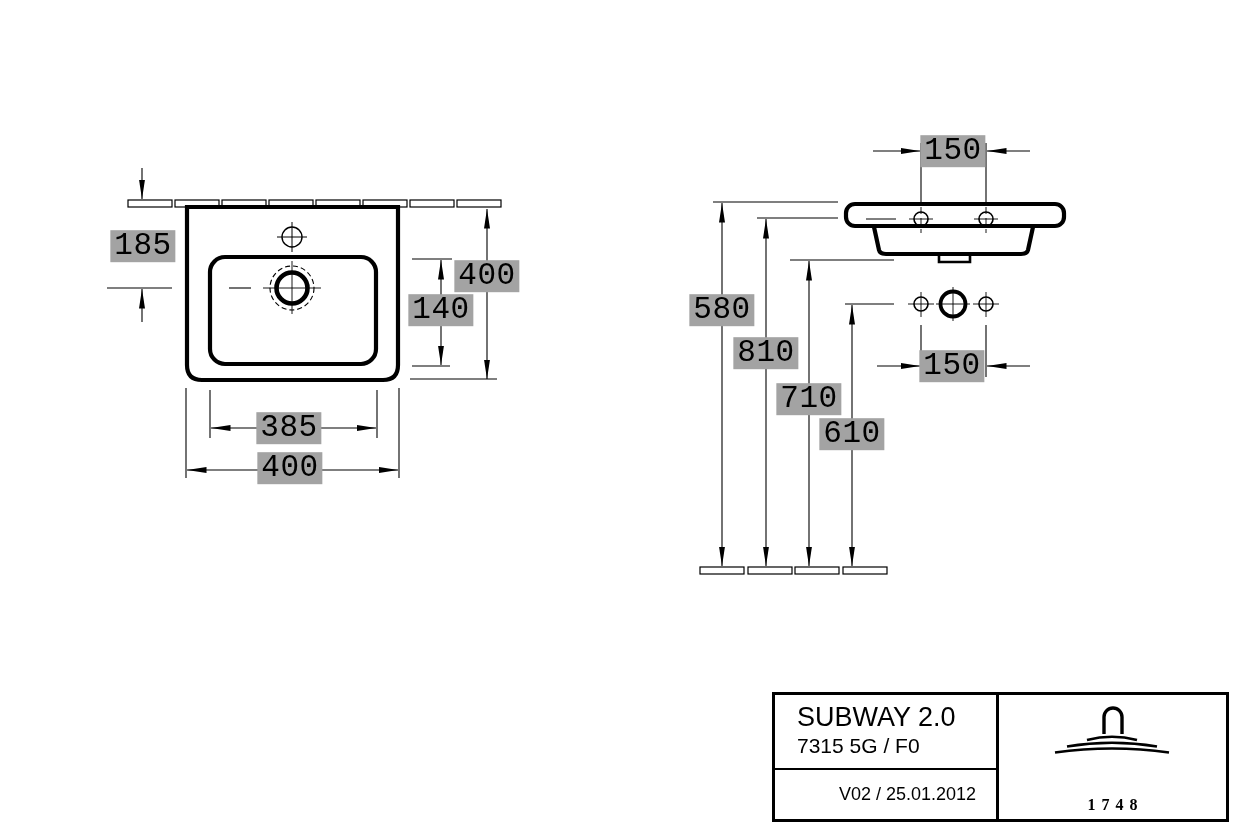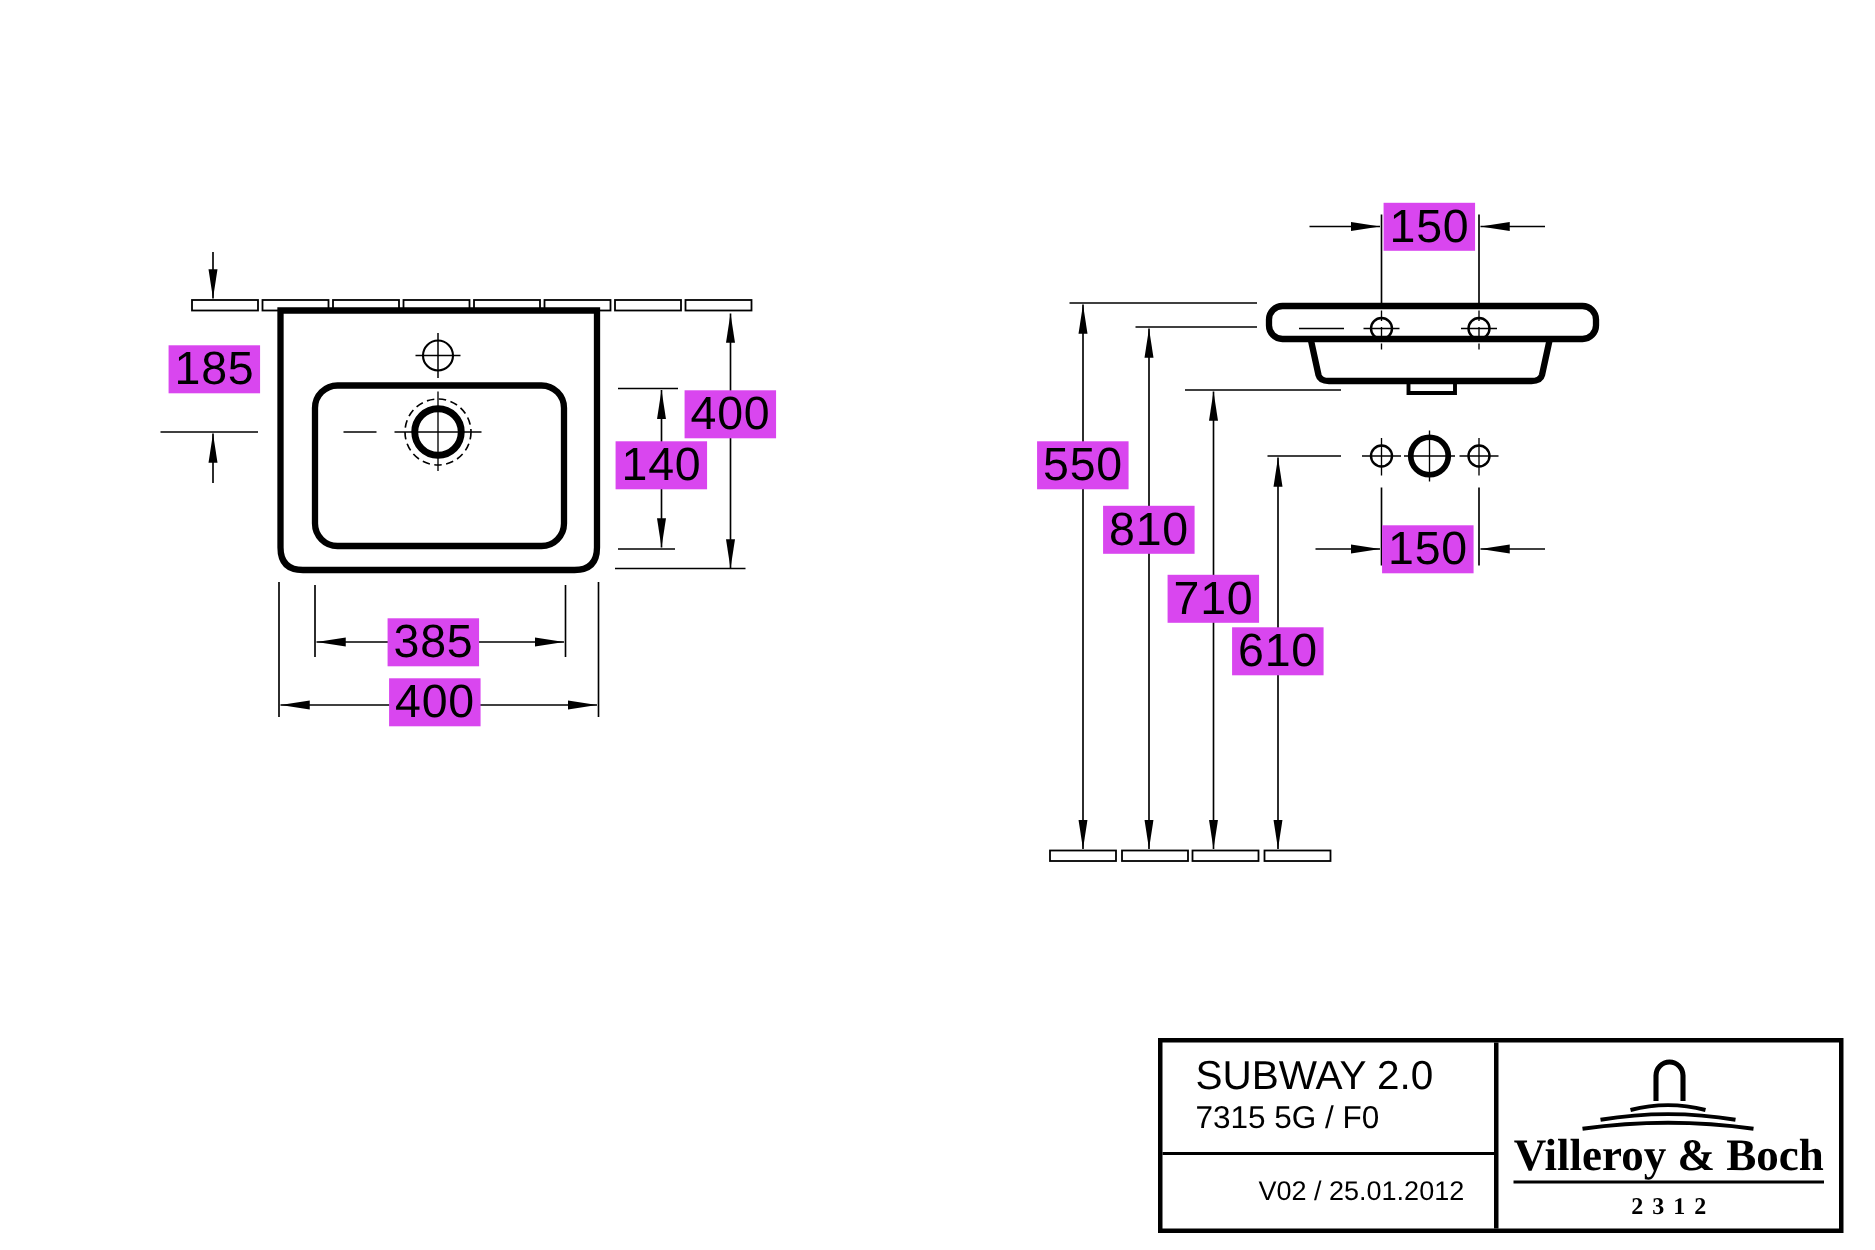--- a/index.html
+++ b/index.html
@@ -4,22 +4,22 @@
 <style>
   html,body{margin:0;padding:0;background:#ffffff;}
   .canvas{
     position:relative;width:1250px;height:833px;background:#ffffff;overflow:hidden;
     font-family:"Liberation Sans",sans-serif;color:#000;
   }
   .canvas svg{position:absolute;left:0;top:0;}
   
   .dim{
     position:absolute;transform:translate(-50%,-50%);
-    background:#d946ef;padding:0 4px;line-height:1.02;
-    font-size:31px;color:#000;white-space:nowrap;letter-spacing:0.5px;
+    background:#a3a3a3;padding:0 4px;line-height:1.02;
+    font-size:31px;color:#000;white-space:nowrap;letter-spacing:0.5px;font-family:Liberation Mono, monospace;
   }
   
   .titleblock{
     position:absolute;left:772px;top:692px;width:457px;height:130px;
     border:3px solid #000;box-sizing:border-box;display:flex;background:transparent;
   }
   .tb-left{width:221px;display:flex;flex-direction:column;box-sizing:border-box;}
   .tb-top{height:73px;box-sizing:border-box;padding:7px 0 0 22px;}
   .tb-series{font-size:27px;line-height:30px;}
   .tb-model{font-size:21px;line-height:20px;margin-top:4px;}
@@ -199,34 +199,33 @@
   </svg>
 
   <div class="dim" style="left:143px;top:246px">185</div>
   <div class="dim" style="left:487px;top:276px">400</div>
   <div class="dim" style="left:441px;top:310px">140</div>
   <div class="dim" style="left:289px;top:428px">385</div>
   <div class="dim" style="left:290px;top:468px">400</div>
 
   <div class="dim" style="left:953px;top:151px">150</div>
   <div class="dim" style="left:952px;top:366px">150</div>
-  <div class="dim" style="left:722px;top:310px">550</div>
+  <div class="dim" style="left:722px;top:310px">580</div>
   <div class="dim" style="left:766px;top:353px">810</div>
   <div class="dim" style="left:809px;top:399px">710</div>
   <div class="dim" style="left:852px;top:434px">610</div>
 
   <div class="titleblock">
     <div class="tb-left">
       <div class="tb-top">
         <div class="tb-series">SUBWAY 2.0</div>
         <div class="tb-model">7315 5G / F0</div>
       </div>
       <div class="tb-bottom">
         <div class="tb-rev">V02 / 25.01.2012</div>
       </div>
     </div>
     <div class="tb-right">
-      <div class="vb-wordmark">Villeroy &amp; Boch</div>
-      <div class="vb-year">2312</div>
+      <div class="vb-year">1748</div>
     </div>
   </div>
 
 </div>
 
 </body></html>

